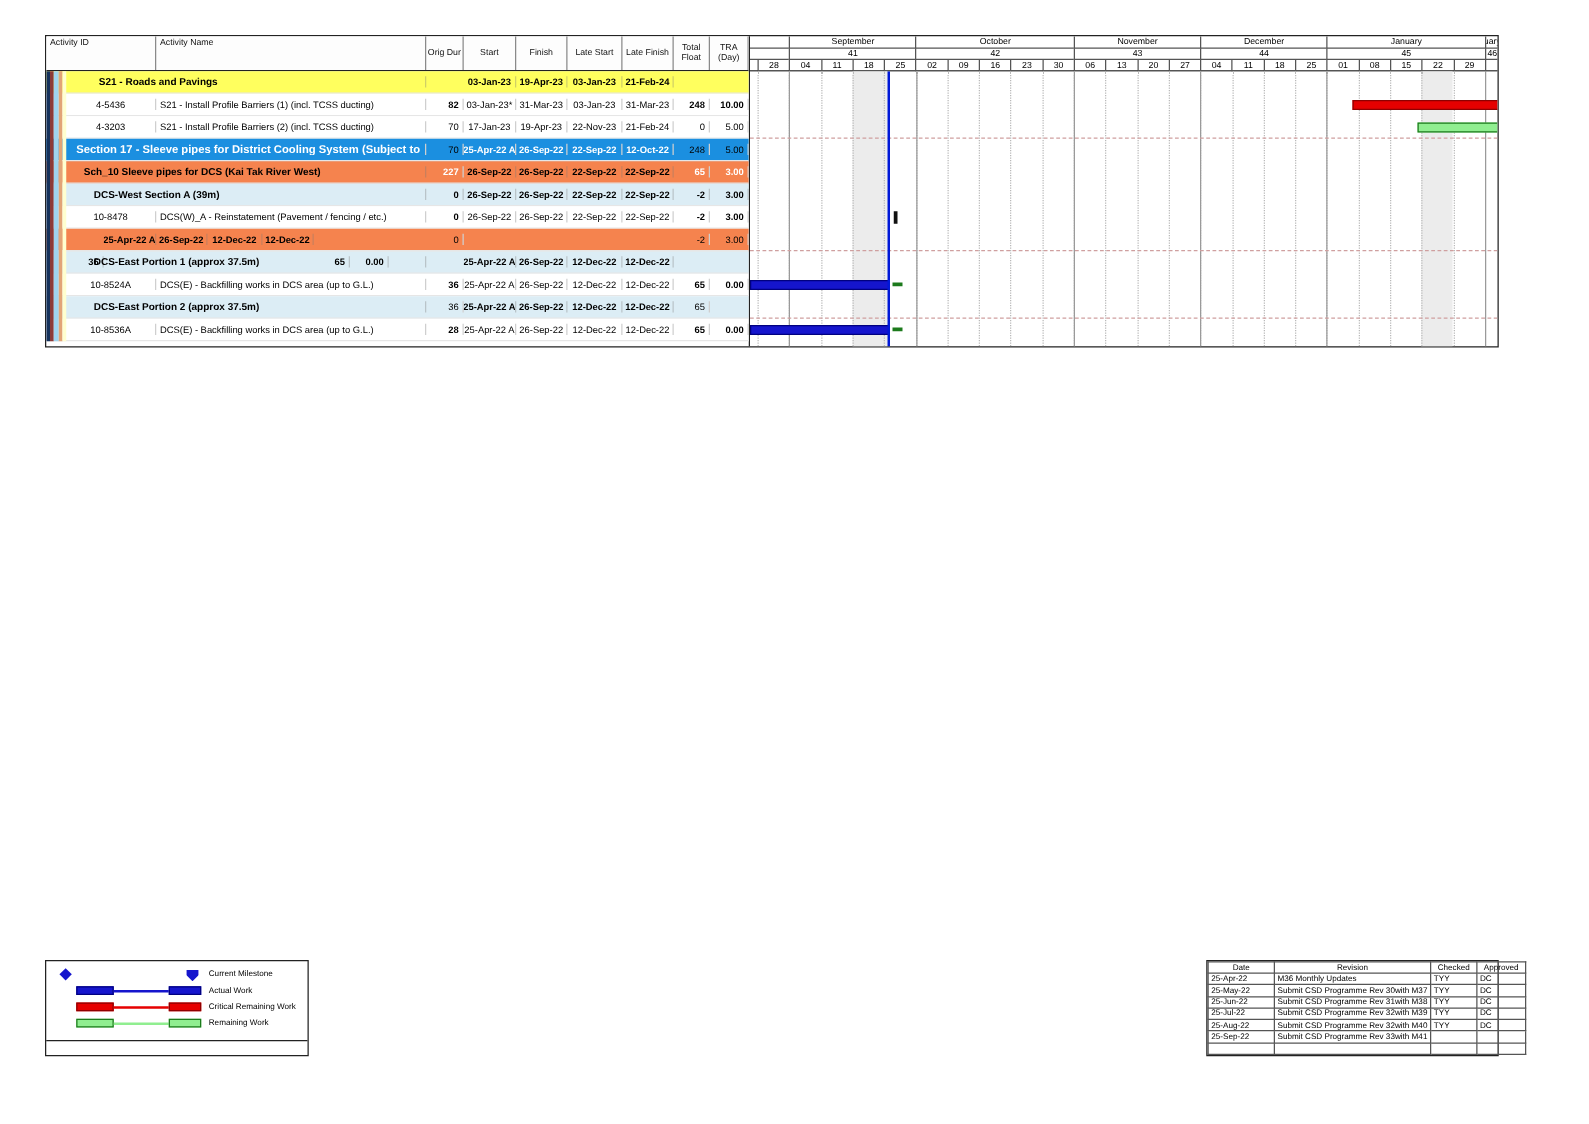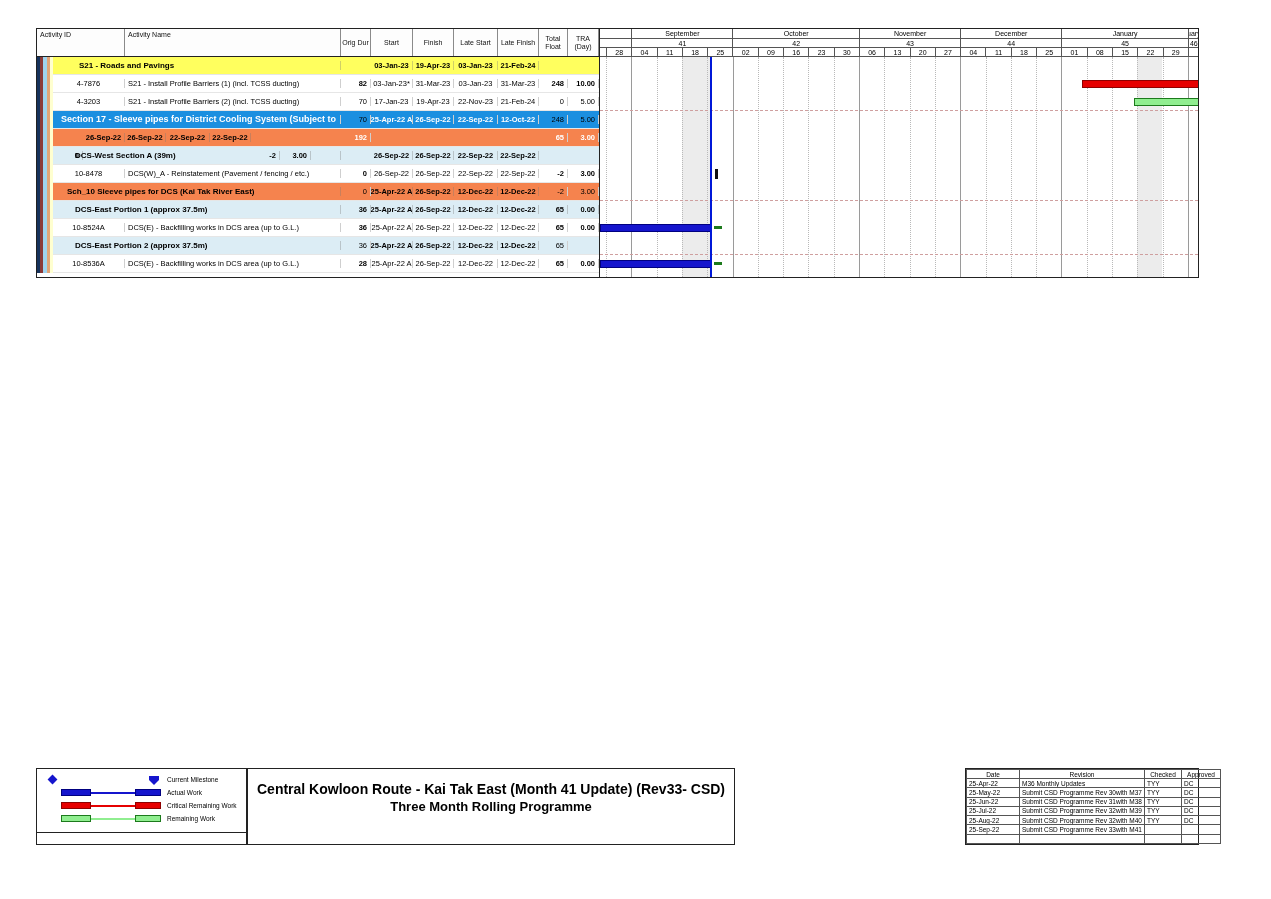--- a/index.html
+++ b/index.html
@@ -112,21 +112,21 @@
             <div class="cell name bandname" style="flex: 0 0 288px; padding-left: 26px;">S21 - Roads and Pavings</div>
             <div class="cell num" style="flex: 0 0 30px;">82</div>
             <div class="cell ctr" style="flex: 0 0 42px;">03-Jan-23</div>
             <div class="cell ctr" style="flex: 0 0 41px;">19-Apr-23</div>
             <div class="cell ctr" style="flex: 0 0 44px;">03-Jan-23</div>
             <div class="cell ctr" style="flex: 0 0 41px;">21-Feb-24</div>
             <div class="cell num" style="flex: 0 0 29px;">248</div>
             <div class="cell num" style="flex: 0 0 31px;">10.00</div>
           </div>
           <div class="trow activity">
-            <div class="cell ctr" style="flex: 0 0 72px;">4-7876</div>
+            <div class="cell ctr" style="flex: 0 0 72px;">4-5436</div>
             <div class="cell name" style="flex: 0 0 216px;">S21 - Install Profile Barriers (1) (incl. TCSS ducting)</div>
             <div class="cell num" style="flex: 0 0 30px;">70</div>
             <div class="cell ctr" style="flex: 0 0 42px;">03-Jan-23*</div>
             <div class="cell ctr" style="flex: 0 0 41px;">31-Mar-23</div>
             <div class="cell ctr" style="flex: 0 0 44px;">03-Jan-23</div>
             <div class="cell ctr" style="flex: 0 0 41px;">31-Mar-23</div>
             <div class="cell num" style="flex: 0 0 29px;">0</div>
             <div class="cell num" style="flex: 0 0 31px;">5.00</div>
           </div>
           <div class="trow activity">
@@ -135,29 +135,30 @@
             <div class="cell num" style="flex: 0 0 30px;">70</div>
             <div class="cell ctr" style="flex: 0 0 42px;">17-Jan-23</div>
             <div class="cell ctr" style="flex: 0 0 41px;">19-Apr-23</div>
             <div class="cell ctr" style="flex: 0 0 44px;">22-Nov-23</div>
             <div class="cell ctr" style="flex: 0 0 41px;">21-Feb-24</div>
             <div class="cell num" style="flex: 0 0 29px;">248</div>
             <div class="cell num" style="flex: 0 0 31px;">5.00</div>
           </div>
           <div class="trow blue">
             <div class="cell name bandname" style="flex: 0 0 288px; padding-left: 8px;">Section 17 - Sleeve pipes for District Cooling System (Subject to</div>
-            <div class="cell num" style="flex: 0 0 30px;">192</div>
+            <div class="cell num" style="flex: 0 0 30px;">227</div>
             <div class="cell ctr" style="flex: 0 0 42px;">25-Apr-22 A</div>
             <div class="cell ctr" style="flex: 0 0 41px;">26-Sep-22</div>
             <div class="cell ctr" style="flex: 0 0 44px;">22-Sep-22</div>
             <div class="cell ctr" style="flex: 0 0 41px;">12-Oct-22</div>
             <div class="cell num" style="flex: 0 0 29px;">65</div>
             <div class="cell num" style="flex: 0 0 31px;">3.00</div>
           </div>
           <div class="trow orange">
+            <div class="cell name bandname" style="flex: 0 0 288px; padding-left: 14px;">Sch_10 Sleeve pipes for DCS (Kai Tak River West)</div>
             <div class="cell num" style="flex: 0 0 30px;">0</div>
             <div class="cell ctr" style="flex: 0 0 42px;">26-Sep-22</div>
             <div class="cell ctr" style="flex: 0 0 41px;">26-Sep-22</div>
             <div class="cell ctr" style="flex: 0 0 44px;">22-Sep-22</div>
             <div class="cell ctr" style="flex: 0 0 41px;">22-Sep-22</div>
             <div class="cell num" style="flex: 0 0 29px;">-2</div>
             <div class="cell num" style="flex: 0 0 31px;">3.00</div>
           </div>
           <div class="trow lightblue">
             <div class="cell name bandname" style="flex: 0 0 288px; padding-left: 22px;">DCS-West Section A (39m)</div>
@@ -174,21 +175,20 @@
             <div class="cell name" style="flex: 0 0 216px;">DCS(W)_A - Reinstatement (Pavement / fencing / etc.)</div>
             <div class="cell num" style="flex: 0 0 30px;">0</div>
             <div class="cell ctr" style="flex: 0 0 42px;">26-Sep-22</div>
             <div class="cell ctr" style="flex: 0 0 41px;">26-Sep-22</div>
             <div class="cell ctr" style="flex: 0 0 44px;">22-Sep-22</div>
             <div class="cell ctr" style="flex: 0 0 41px;">22-Sep-22</div>
             <div class="cell num" style="flex: 0 0 29px;">-2</div>
             <div class="cell num" style="flex: 0 0 31px;">3.00</div>
           </div>
           <div class="trow orange">
-            <div class="cell name bandname" style="flex: 0 0 288px; padding-left: 14px;">Sch_10 Sleeve pipes for DCS (Kai Tak River East)</div>
             <div class="cell num" style="flex: 0 0 30px;">36</div>
             <div class="cell ctr" style="flex: 0 0 42px;">25-Apr-22 A</div>
             <div class="cell ctr" style="flex: 0 0 41px;">26-Sep-22</div>
             <div class="cell ctr" style="flex: 0 0 44px;">12-Dec-22</div>
             <div class="cell ctr" style="flex: 0 0 41px;">12-Dec-22</div>
             <div class="cell num" style="flex: 0 0 29px;">65</div>
             <div class="cell num" style="flex: 0 0 31px;">0.00</div>
           </div>
           <div class="trow lightblue">
             <div class="cell name bandname" style="flex: 0 0 288px; padding-left: 22px;">DCS-East Portion 1 (approx 37.5m)</div>
@@ -360,24 +360,20 @@
         <div class="lrow">
           <div class="lg-bar" style="left: 24px; background: rgb(144, 238, 144); border: 1px solid rgb(28, 122, 28);"></div>
           <div class="lg-line" style="background: rgb(144, 238, 144);"></div>
           <div class="lg-bar" style="left: 98px; width: 26px; background: rgb(144, 238, 144); border: 1px solid rgb(28, 122, 28);"></div>
           <span class="lbl">Remaining Work</span>
         </div>
       </div>
     <div class="legend-divider"></div>
   </div>
 
-  <div class="fbox titlebox">
-    <div class="t1">Central Kowloon Route - Kai Tak East (Month 41 Update) (Rev33- CSD)</div>
-    <div class="t2">Three Month Rolling Programme</div>
-  </div>
 
 
   <div class="fbox revbox">
     <table class="revtable">
       <thead>
           <tr id="rev-head">
             <th style="width: 48px;">Date</th>
             <th style="width: 120px;">Revision</th>
             <th style="width: 32px;">Checked</th>
             <th style="width: 34px;">Approved</th>

